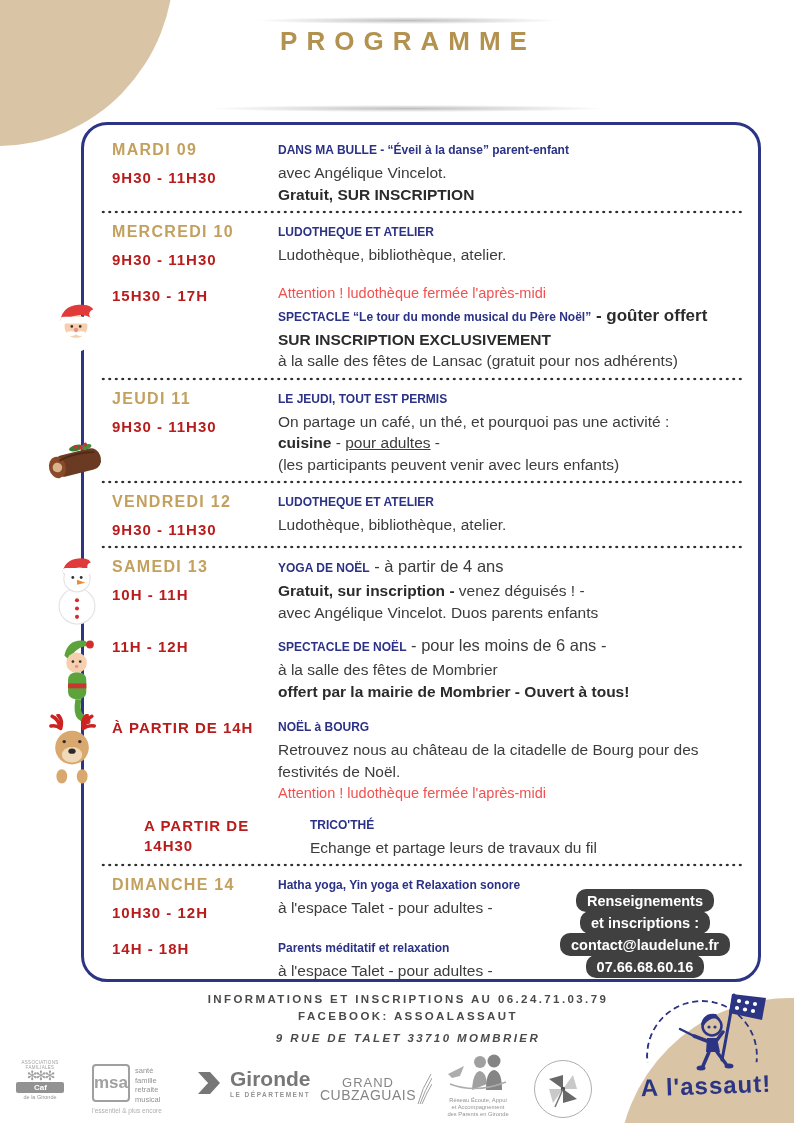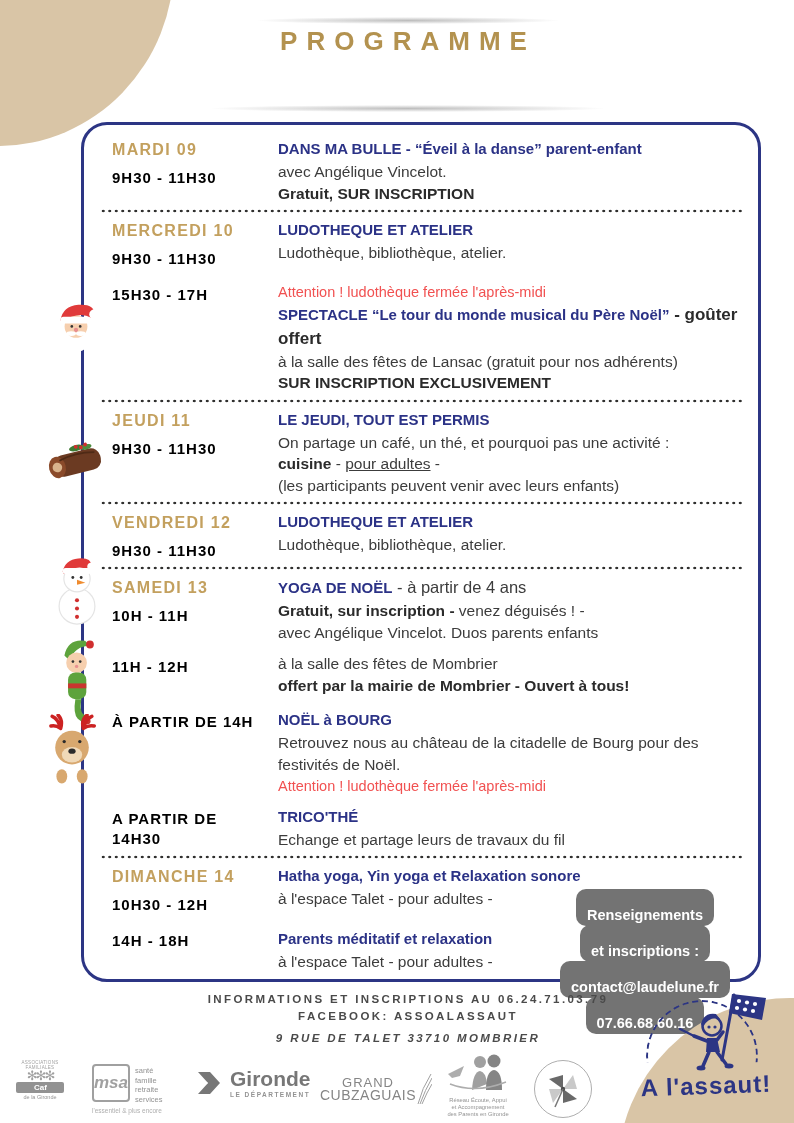--- a/index.html
+++ b/index.html
@@ -21,57 +21,57 @@
   .title1{color:#b3924f;font-size:26px;font-weight:bold;letter-spacing:9px;line-height:30px;}
   .title2{color:#b3924f;font-size:27px;font-weight:bold;letter-spacing:4.5px;line-height:30px;margin-top:11px;}
   
   .main-box{position:absolute;left:81px;top:122px;width:680px;height:860px;
     box-sizing:border-box;border:3.5px solid #2c3584;border-radius:26px;
     background:#fff;padding-top:12px;overflow:hidden;}
   .event{display:flex;}
   .event .left{width:194px;flex:none;box-sizing:border-box;padding-left:28px;}
   .event .right{flex:1;padding-right:8px;}
   .day{color:#c3a05e;font-weight:bold;font-size:16px;letter-spacing:1.3px;line-height:19px;padding-top:3px;}
-  .time{color:#000000;font-weight:bold;font-size:15px;letter-spacing:1px;line-height:20px;
+  .time{color:#b91c1c;font-weight:bold;font-size:15px;letter-spacing:1px;line-height:20px;
     margin-top:9px;white-space:pre-line;}
   .time.first{margin-top:4px;}
   .line{font-size:15.5px;line-height:21.5px;color:#3c3c3c;}
   .line.tl{line-height:24px;}
-  .sg.title{color:#2b3286;font-weight:bold;font-size:15px;}
+  .sg.title{color:#2b3286;font-weight:bold;font-size:12px;}
   .sg.b{font-weight:bold;color:#2b2b2b;}
   .sg.bt{font-weight:bold;color:#2b2b2b;font-size:17px;}
   .sg.lg{font-size:16.5px;}
   .sg.u{text-decoration:underline;}
   .sg.red{color:#f15151;font-size:14.5px;line-height:19px;}
   .dotted{height:4px;margin:5px 16px;
     background-image:radial-gradient(circle,#30302f 1.3px,transparent 1.55px);
     background-size:6.5px 4px;background-position:left center;background-repeat:repeat-x;}
   
   .deco{position:absolute;}
   
   .badge{position:absolute;left:553px;top:890px;width:184px;display:flex;
     flex-direction:column;align-items:center;}
-  .pill{background:#737373;color:#fff;font-weight:bold;font-size:14.5px;
-    padding:18px 11px 3px;border-radius:10px;margin-top:-1px;white-space:nowrap;text-align:center;}
+  .pill{background:#404040;color:#fff;font-weight:bold;font-size:14.5px;
+    padding:4px 11px 3px;border-radius:10px;margin-top:-1px;white-space:nowrap;text-align:center;}
   
   .footer-info{position:absolute;left:68px;top:991px;width:680px;text-align:center;
     color:#4a4a4a;font-size:11.5px;font-weight:bold;letter-spacing:2.4px;line-height:16.5px;}
   .footer-info .addr{margin-top:6px;font-style:italic;}
   .logos{position:absolute;left:0;top:1052px;width:620px;height:71px;
     filter:grayscale(1) opacity(.8);}
   .logo{position:absolute;color:#666;}
   .caf{left:16px;top:8px;width:48px;text-align:center;}
   .caf .tree{font-size:13px;color:#888;line-height:11px;letter-spacing:-2px;}
   .caf .band{background:#777;color:#fff;font-size:8px;font-weight:bold;border-radius:2px;
     padding:1px 18px;margin-top:1px;}
   .caf .sub{font-size:5.5px;margin-top:1px;color:#777;}
   .caf .hdr{font-size:4.5px;color:#888;letter-spacing:.3px;}
   .msa{left:92px;top:12px;display:flex;align-items:flex-start;width:100px;flex-wrap:wrap;}
   .msa .sq{width:38px;height:38px;border:2.5px solid #888;border-radius:4px;box-sizing:border-box;
-    color:#888;font-weight:bold;font-size:17px;text-align:center;line-height:33px;font-style:italic;}
+    color:#888;font-weight:bold;font-size:17px;text-align:center;line-height:33px;}
   .msa .svc{font-size:7.5px;line-height:9.5px;color:#777;margin-left:5px;white-space:pre-line;padding-top:2px;}
   .msa .tag{font-size:6.5px;color:#999;width:100%;margin-top:3px;}
   .gironde{left:196px;top:16px;display:flex;align-items:center;}
   .gironde svg{margin-right:6px;}
   .gironde .gname{font-size:21px;color:#555;font-weight:bold;line-height:20px;}
   .gironde .gsub{font-size:6.5px;letter-spacing:1.5px;color:#777;font-weight:bold;margin-top:2px;}
   .cubz{left:320px;top:20px;display:flex;align-items:center;}
   .cubz .t1{font-size:13px;letter-spacing:1px;color:#666;line-height:13px;text-align:center;}
   .cubz .t2{font-size:14px;letter-spacing:.5px;color:#666;line-height:13px;}
   .reseau{left:438px;top:2px;width:80px;text-align:center;}
@@ -122,22 +122,22 @@
           <div class="line"><span class="sg">Ludothèque, bibliothèque, atelier.</span></div>
         </div>
       </div>
       <div class="event" style="margin-top: 12px;">
         <div class="left">
           <div class="time first">15H30 - 17H</div>
         </div>
         <div class="right">
           <div class="line"><span class="sg red">Attention ! ludothèque fermée l'après-midi</span></div>
           <div class="line tl"><span class="sg title">SPECTACLE “Le tour du monde musical du Père Noël”</span><span class="sg bt"> - goûter offert</span></div>
+          <div class="line"><span class="sg b">SUR INSCRIPTION EXCLUSIVEMENT</span></div>
           <div class="line"><span class="sg">à la salle des fêtes de Lansac (gratuit pour nos adhérents)</span></div>
-          <div class="line"><span class="sg b">SUR INSCRIPTION EXCLUSIVEMENT</span></div>
         </div>
       </div>
       <div class="dotted"></div>
       <div class="event">
         <div class="left">
           <div class="day">JEUDI 11</div>
           <div class="time">9H30 - 11H30</div>
         </div>
         <div class="right">
           <div class="line tl"><span class="sg title">LE JEUDI, TOUT EST PERMIS</span></div>
@@ -167,35 +167,36 @@
           <div class="line tl"><span class="sg title">YOGA DE NOËL</span><span class="sg lg"> - à partir de 4 ans</span></div>
           <div class="line"><span class="sg b">Gratuit, sur inscription -</span><span class="sg"> venez déguisés ! -</span></div>
           <div class="line"><span class="sg">avec Angélique Vincelot. Duos parents enfants</span></div>
         </div>
       </div>
       <div class="event" style="margin-top: 10px;">
         <div class="left">
           <div class="time first">11H - 12H</div>
         </div>
         <div class="right">
+          <div class="line tl"><span class="sg title">SPECTACLE DE NOËL</span><span class="sg lg"> - pour les moins de 6 ans -</span></div>
           <div class="line"><span class="sg">à la salle des fêtes de Mombrier</span></div>
           <div class="line"><span class="sg b">offert par la mairie de Mombrier - Ouvert à tous!</span></div>
         </div>
       </div>
       <div class="event" style="margin-top: 12px;">
         <div class="left">
           <div class="time first">À PARTIR DE 14H</div>
         </div>
         <div class="right">
           <div class="line tl"><span class="sg title">NOËL à BOURG</span></div>
           <div class="line"><span class="sg">Retrouvez nous au château de la citadelle de Bourg pour des festivités de Noël.</span></div>
           <div class="line"><span class="sg red">Attention ! ludothèque fermée l'après-midi</span></div>
         </div>
       </div>
-      <div class="event" style="margin-top: 8px;">
+      <div class="event" style="margin-top: 8px; padding-left: 32px;">
         <div class="left">
           <div class="time first">A PARTIR DE
 14H30</div>
         </div>
         <div class="right">
           <div class="line tl"><span class="sg title">TRICO'THÉ</span></div>
           <div class="line"><span class="sg">Echange et partage leurs de travaux du fil</span></div>
         </div>
       </div>
       <div class="dotted"></div>
@@ -307,21 +308,21 @@
     <div class="hdr">ASSOCIATIONS FAMILIALES</div>
     <div class="tree">✻✻✻</div>
     <div class="band">Caf</div>
     <div class="sub">de la Gironde</div>
   </div>
   <div class="logo msa">
     <div class="sq">msa</div>
     <div class="svc">santé
 famille
 retraite
-services</div>
+musical</div>
     <div class="tag">l'essentiel &amp; plus encore</div>
   </div>
   <div class="logo gironde">
     <svg width="28" height="30" viewBox="0 0 28 30">
       <path d="M2,4 L14,4 L24,15 L14,26 L2,26 L12,15 Z" fill="#555"></path>
       <path d="M6,11 L12,15 L6,19 Z" fill="#fff"></path>
     </svg>
     <div>
       <div class="gname">Gironde</div>
       <div class="gsub">LE DÉPARTEMENT</div>

